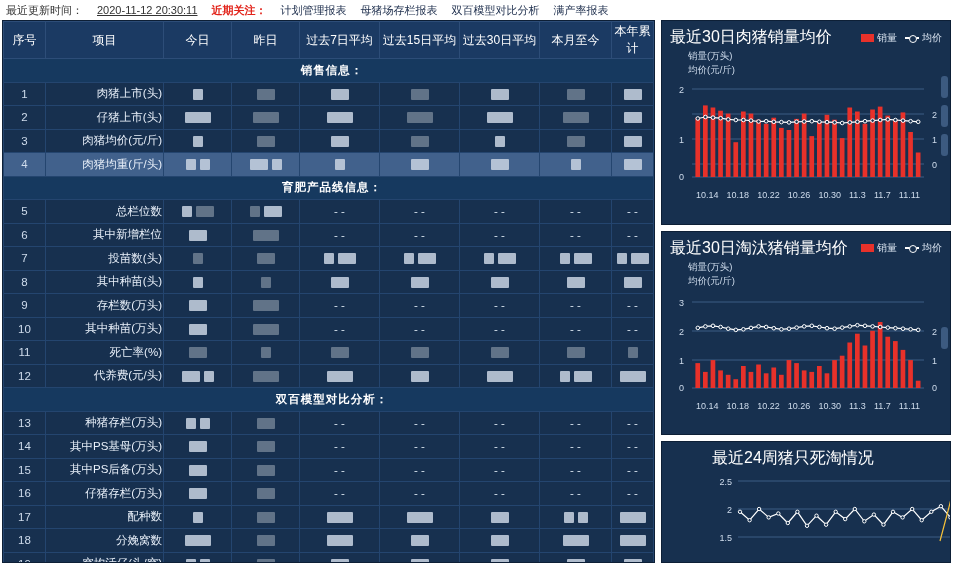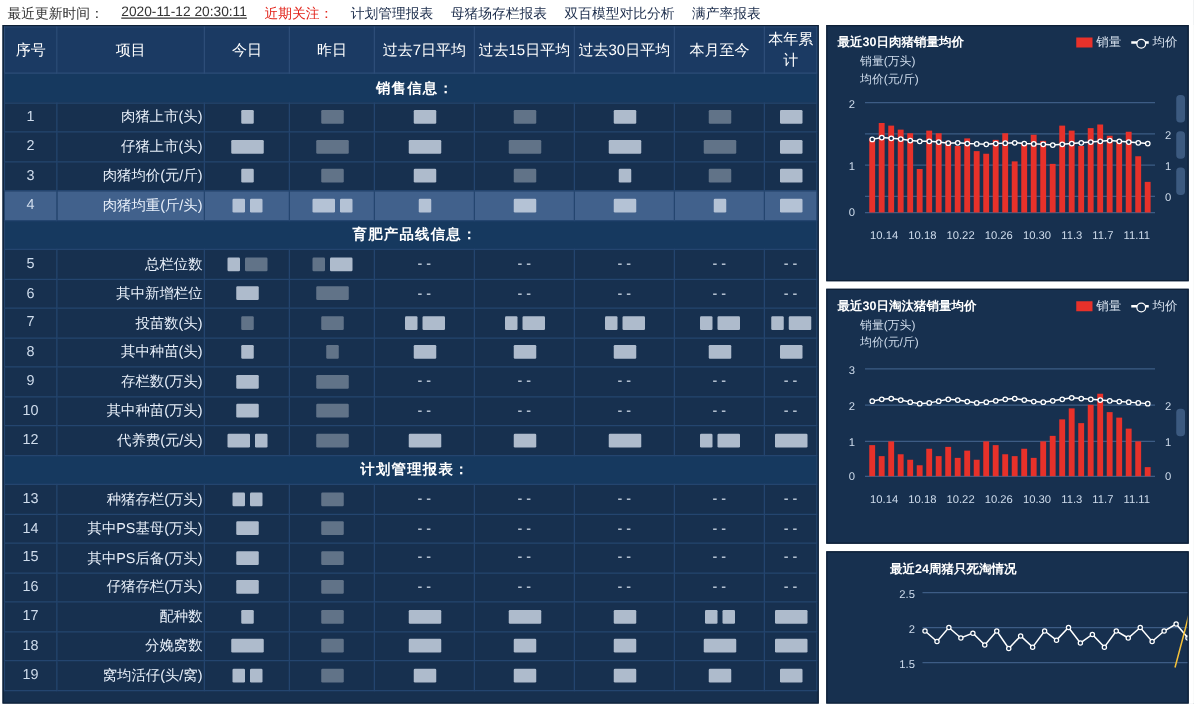--- a/index.html
+++ b/index.html
@@ -21,21 +21,21 @@
     display: flex;
     align-items: center;
     gap: 14px;
     padding: 0 6px;
     font-size: 11px;
     color: #333;
     background: #ffffff;
     white-space: nowrap;
   }
   .topbar .upd-time { color: #333; text-decoration: underline; }
-  .topbar .focus-label { color: #e2231a; font-weight: normal; }
+  .topbar .focus-label { color: #e2231a; font-weight: bold; }
   .topbar .link { color: #1a2b4a; cursor: pointer; }
 
   
   .content {
     position: absolute;
     top: 20px; left: 0;
     width: 955px; height: 543px;
     display: flex;
     gap: 6px;
     padding: 0 4px 0 2px;
@@ -126,23 +126,23 @@
   .card.c1 { height: 207px; }
   .card.c2 { height: 207px; }
   .card.c3 { height: 123px; padding-left: 42px; }
   .card-head {
     display: flex;
     align-items: center;
     justify-content: space-between;
     padding: 6px 8px 2px 8px;
   }
   .card-title {
-    font-size: 10px;
+    font-size: 16px;
     color: #ffffff;
-    font-weight: bold;
+    font-weight: normal;
   }
   .legend {
     display: flex;
     align-items: center;
     gap: 8px;
     font-size: 10px;
     color: #d8e2ef;
   }
   .legend .item { display: flex; align-items: center; gap: 3px; }
   .swatch-bar {
@@ -332,33 +332,44 @@
             <td class="name">其中种苗(万头)</td>
             <td><span class="val w2"></span></td>
             <td><span class="val w3 dk"></span></td>
             <td class="dash">- -</td>
             <td class="dash">- -</td>
             <td class="dash">- -</td>
             <td class="dash">- -</td>
             <td class="dash">- -</td>
           </tr>
           <tr>
+            <td class="idx">11</td>
+            <td class="name">死亡率(%)</td>
+            <td><span class="val w2 dk"></span></td>
+            <td><span class="val w1 dk"></span></td>
+            <td><span class="val w2 dk"></span></td>
+            <td><span class="val w2 dk"></span></td>
+            <td><span class="val w2 dk"></span></td>
+            <td><span class="val w2 dk"></span></td>
+            <td><span class="val w1 dk"></span></td>
+          </tr>
+          <tr>
             <td class="idx">12</td>
             <td class="name">代养费(元/头)</td>
             <td><span class="val w2"></span><span class="val w1 sp"></span></td>
             <td><span class="val w3 dk"></span></td>
             <td><span class="val w3"></span></td>
             <td><span class="val w2"></span></td>
             <td><span class="val w3"></span></td>
             <td><span class="val w1"></span><span class="val w2 sp"></span></td>
             <td><span class="val w3"></span></td>
           </tr>
 
           <tr class="section">
-            <td colspan="9">计划管理报表：</td>
+            <td colspan="9">双百模型对比分析：</td>
           </tr>
           <tr>
             <td class="idx">13</td>
             <td class="name">种猪存栏(万头)</td>
             <td><span class="val w1"></span><span class="val w1 sp"></span></td>
             <td><span class="val w2 dk"></span></td>
             <td class="dash">- -</td>
             <td class="dash">- -</td>
             <td class="dash">- -</td>
             <td class="dash">- -</td>

